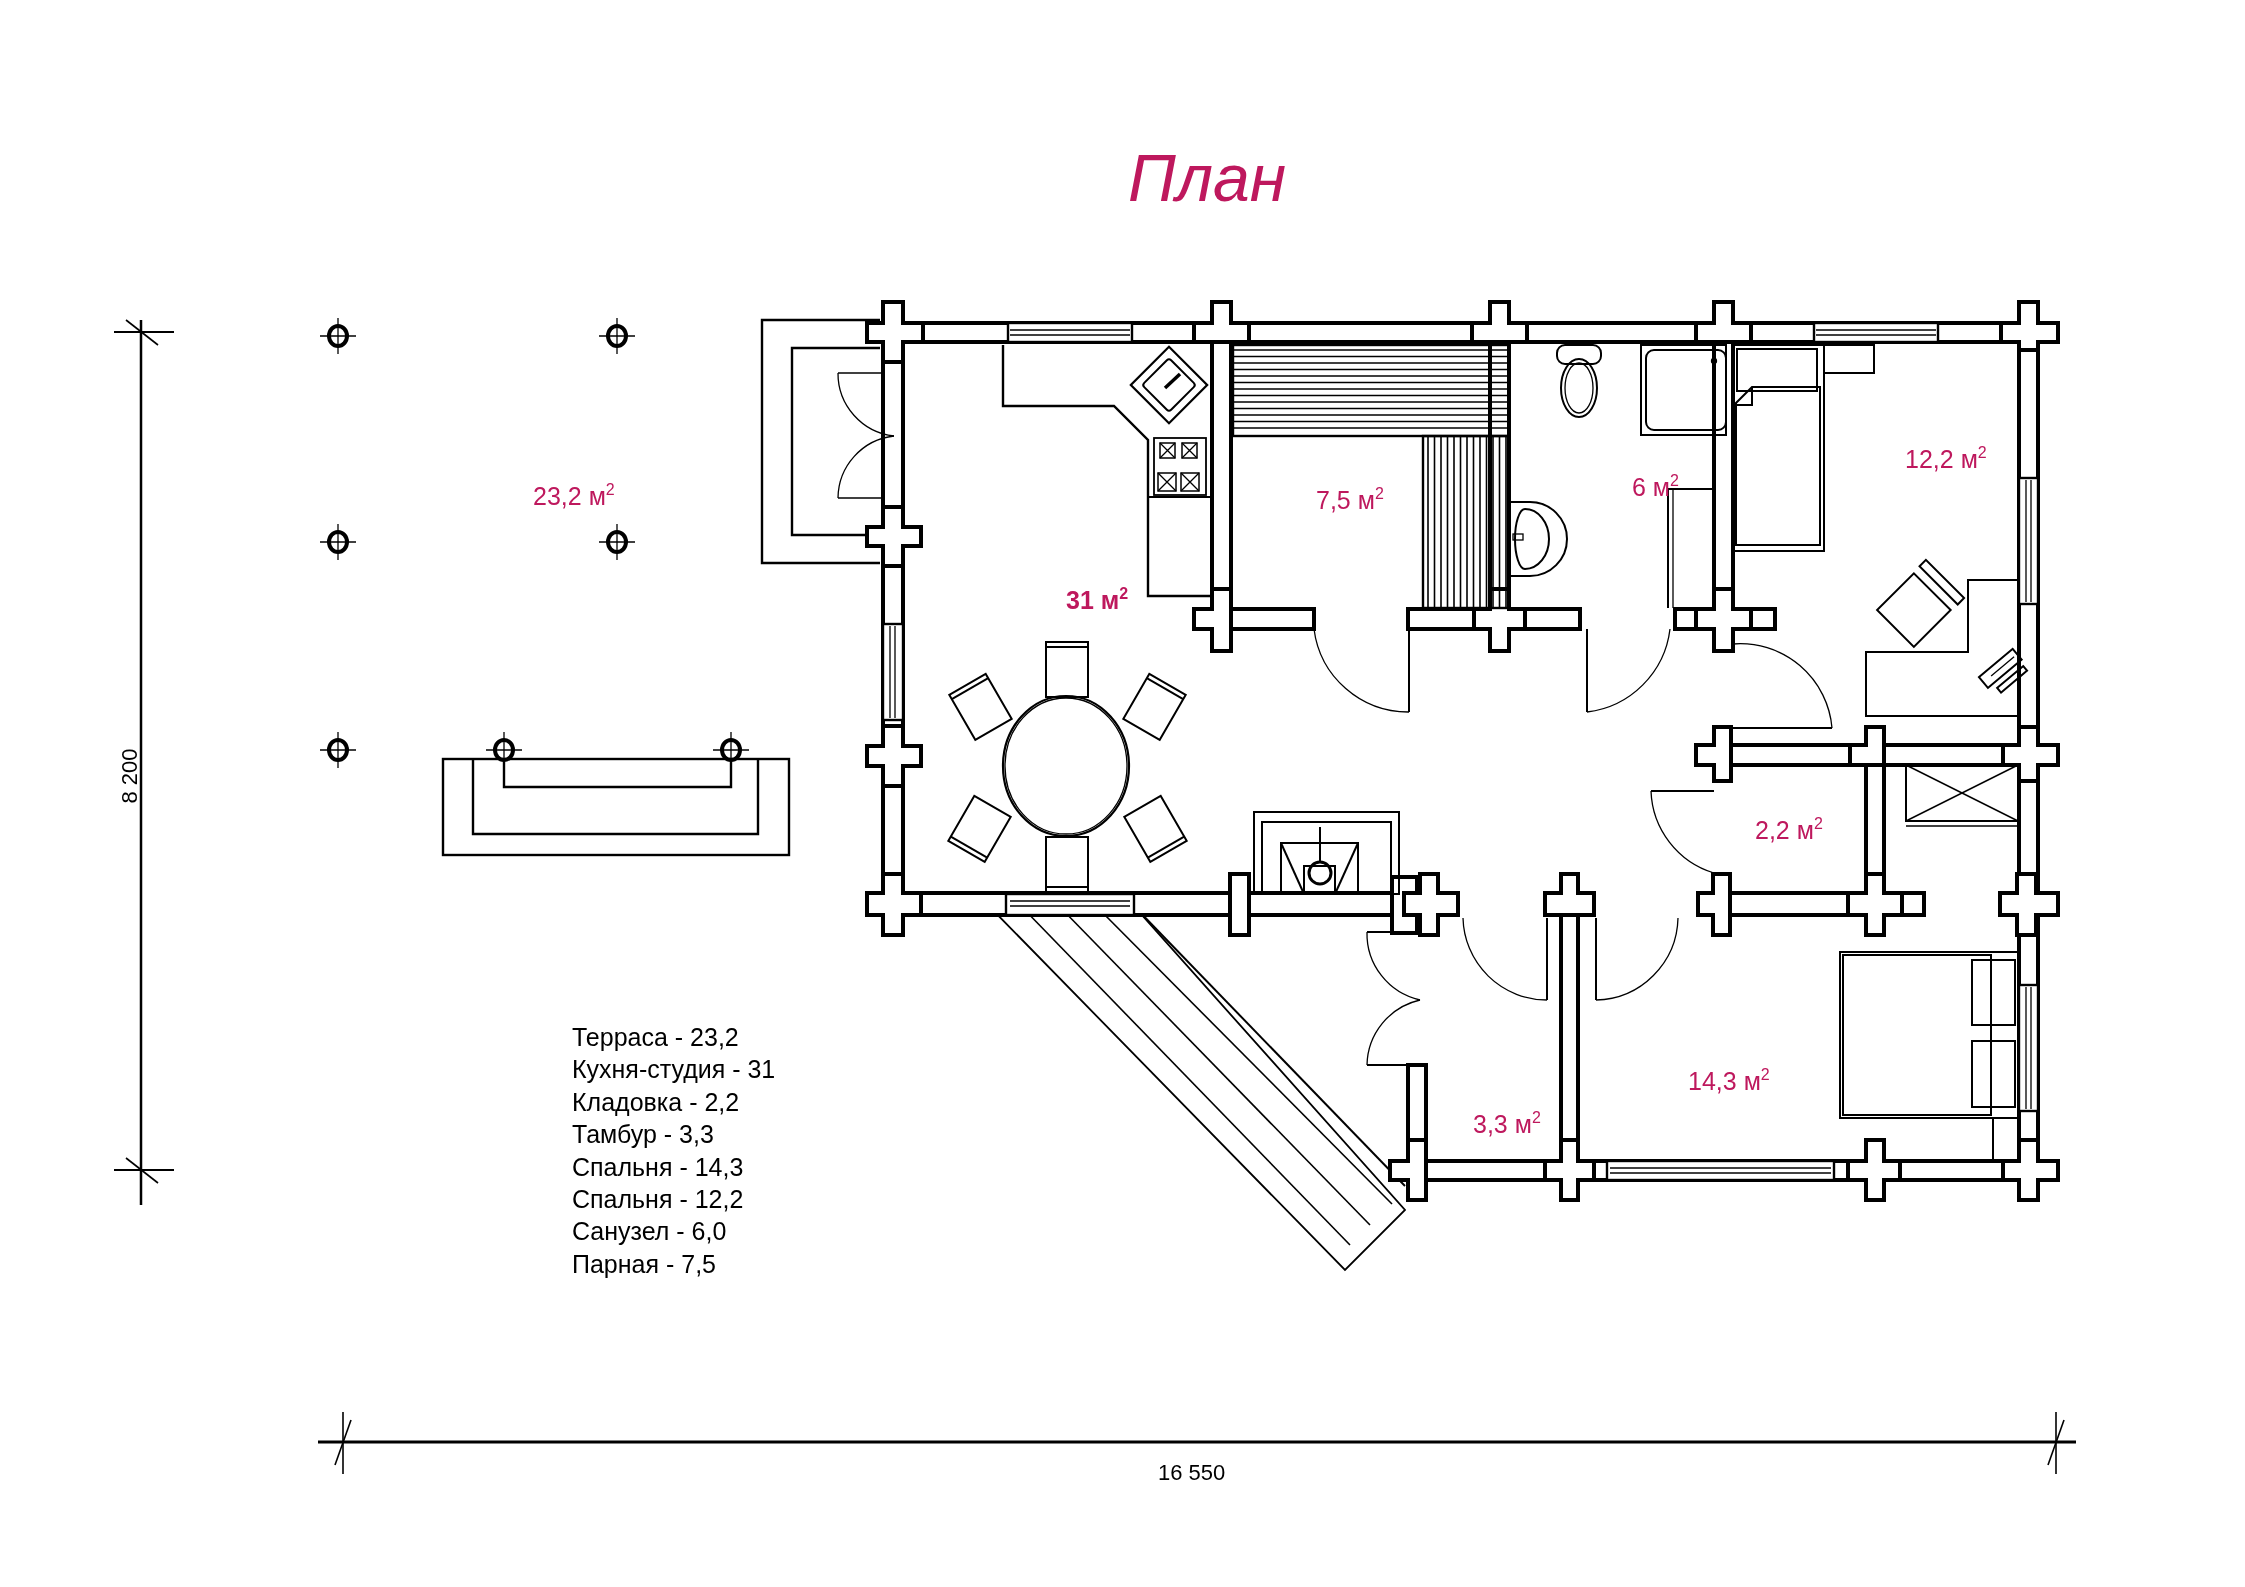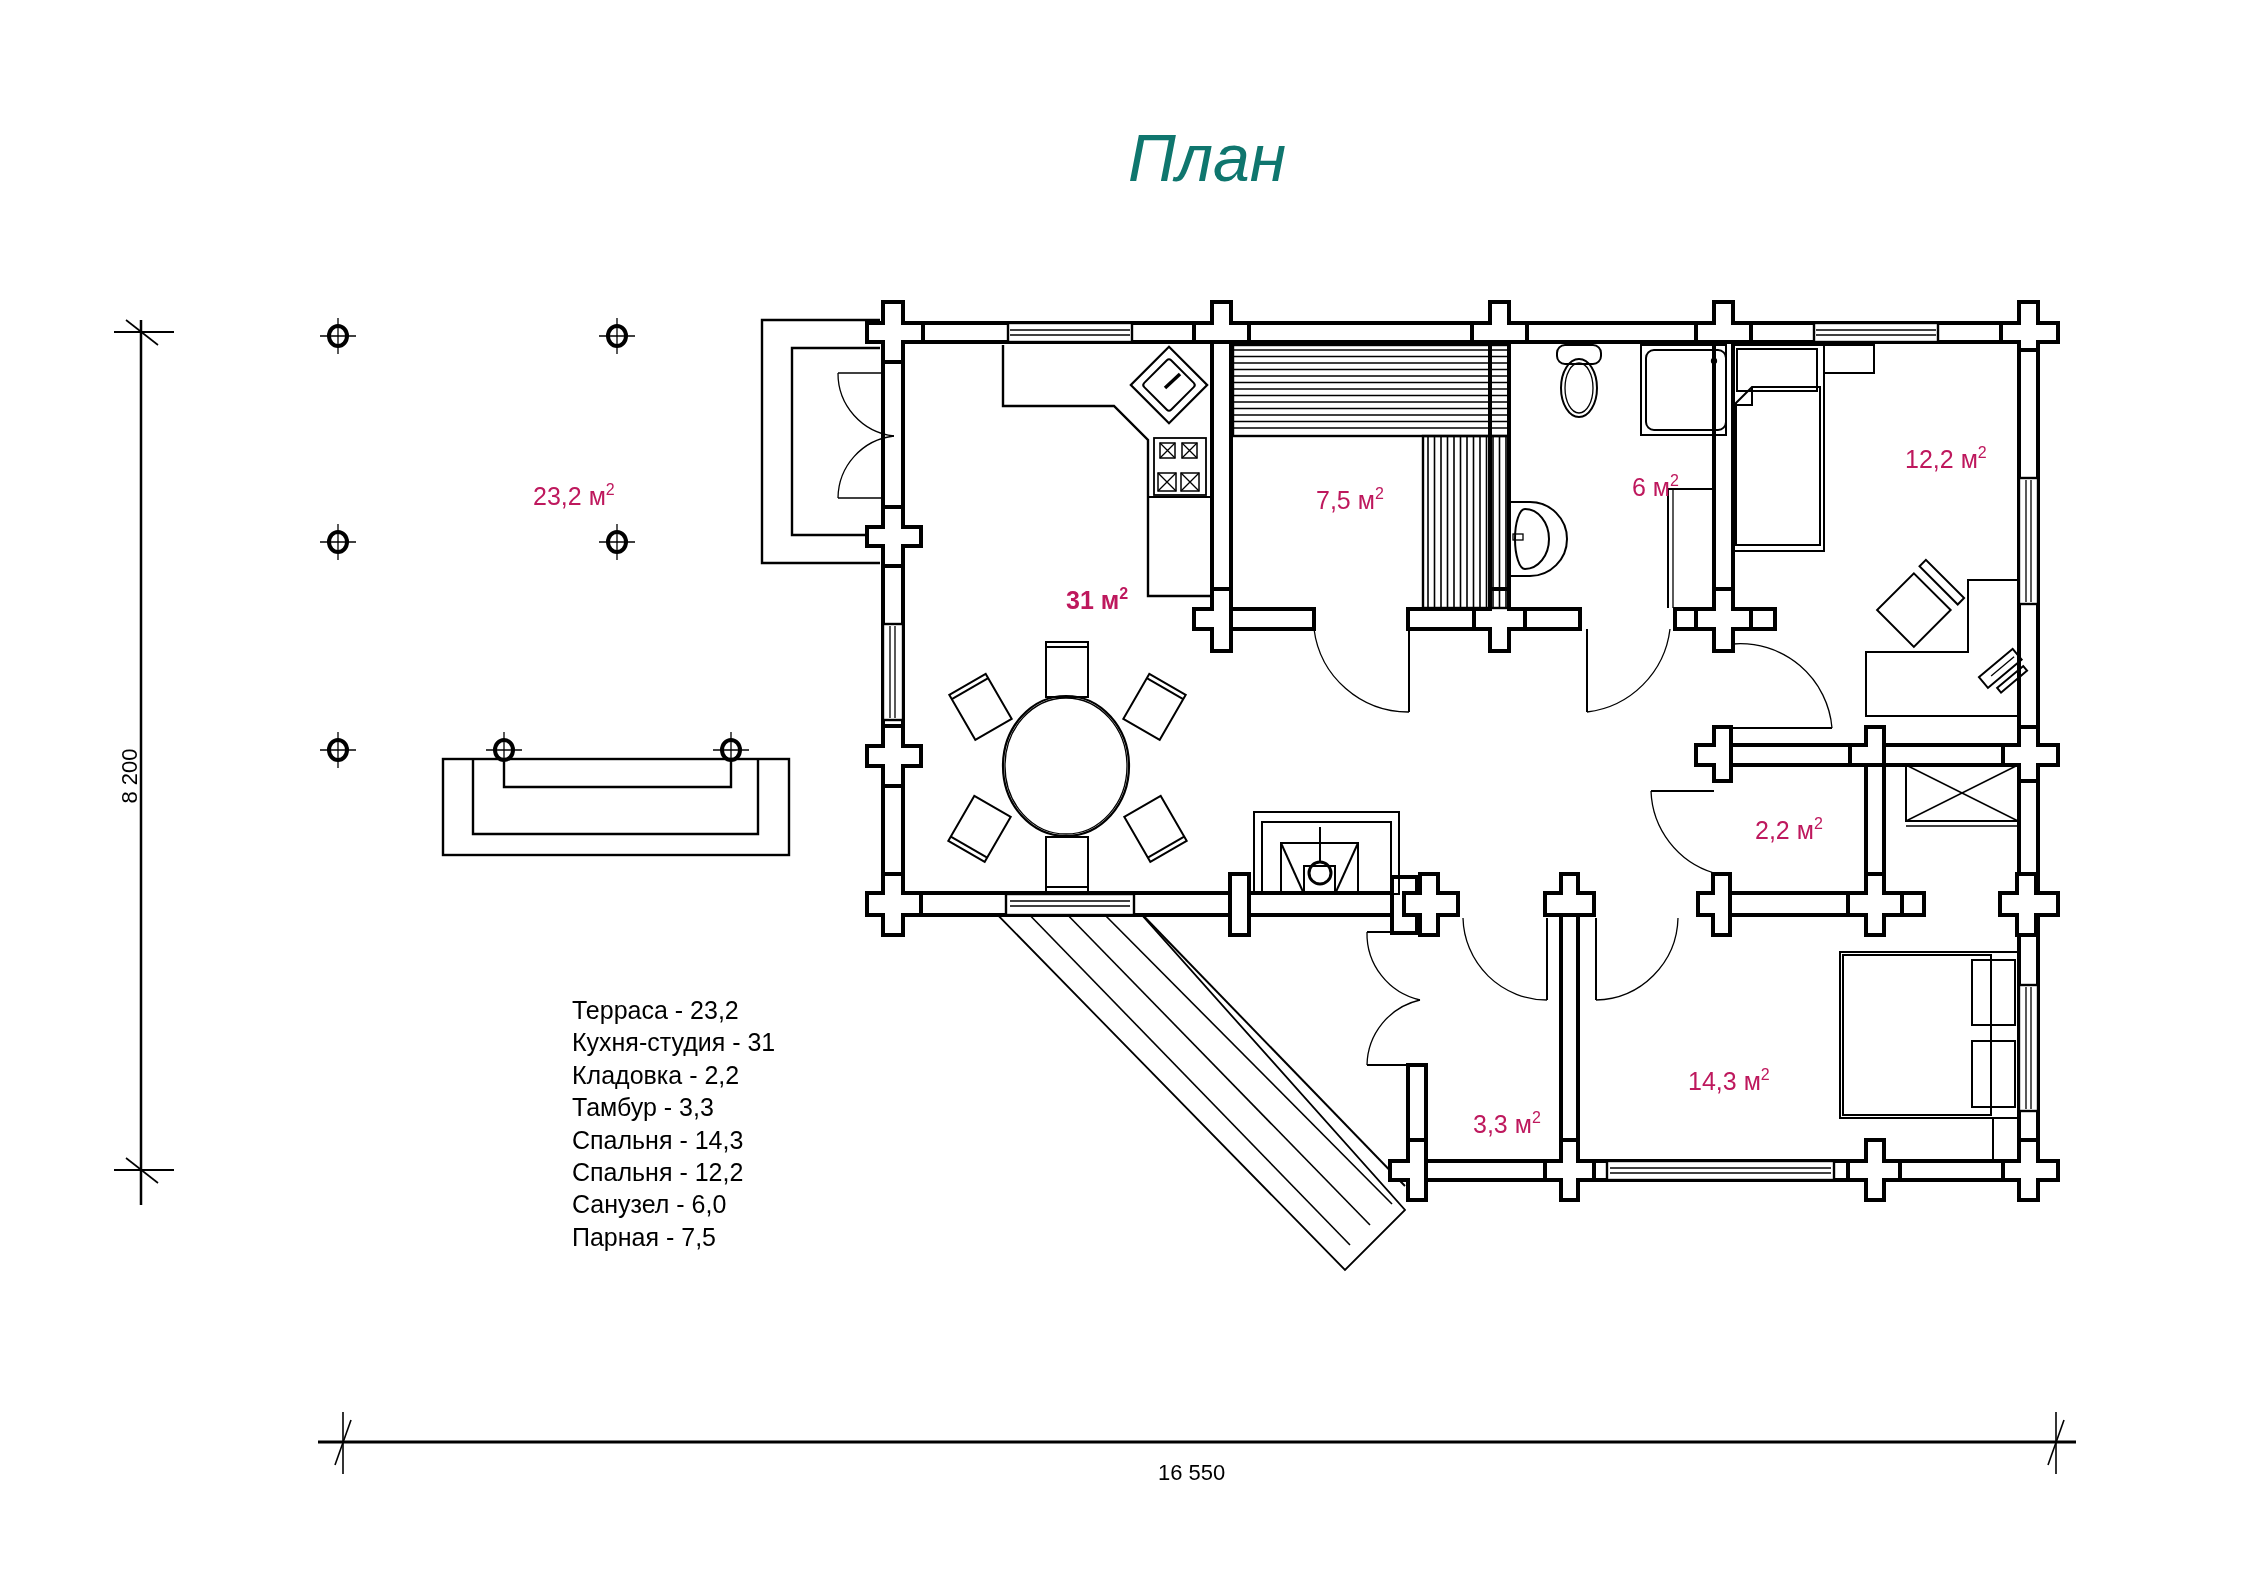--- a/index.html
+++ b/index.html
@@ -2,24 +2,24 @@
 <html><head>
 <meta charset="utf-8">
 <style>
   html, body { margin: 0; padding: 0; background: #ffffff; }
   body { width: 2245px; height: 1587px; overflow: hidden; position: relative; font-family: "Liberation Sans", sans-serif; }
   svg.plan { position: absolute; left: 0; top: 0; }
   .w { fill: #ffffff; stroke: #000; stroke-width: 4; stroke-linejoin: miter; }
   .ln { fill: none; stroke: #000; stroke-width: 3; }
   .thin { fill: none; stroke: #000; stroke-width: 1.3; }
   .med { fill: #fff; stroke: #000; stroke-width: 2.2; }
-  .title { position: absolute; left: 1128px; top: 120px; font-size: 66px; font-style: italic; font-family: "Liberation Sans", sans-serif; color: #0f766e; }
+  .title { position: absolute; left: 1128px; top: 140px; font-size: 66px; font-style: italic; font-family: "Liberation Sans", sans-serif; color: #be185d; }
   .area { position: absolute; font-size: 25px; font-family: "Liberation Sans", sans-serif; color: #be185d; white-space: nowrap; }
   .area sup { font-size: 16px; vertical-align: 10px; }
-  .legend { position: absolute; left: 572px; top: 994px; font-size: 25px; line-height: 32.4px; font-family: "Liberation Sans", sans-serif; color: #000; }
+  .legend { position: absolute; left: 572px; top: 1021px; font-size: 25px; line-height: 32.4px; font-family: "Liberation Sans", sans-serif; color: #000; }
   .legend div { white-space: nowrap; }
   .dim { position: absolute; font-size: 22px; font-family: "Liberation Sans", sans-serif; color: #000; white-space: nowrap; }
   .dim-v { transform: rotate(-90deg); transform-origin: center center; }
 </style>
 </head>
 <body>
 
 <svg class="plan" width="2245" height="1587" viewBox="0 0 2245 1587" xmlns="http://www.w3.org/2000/svg">
 
   <g>

